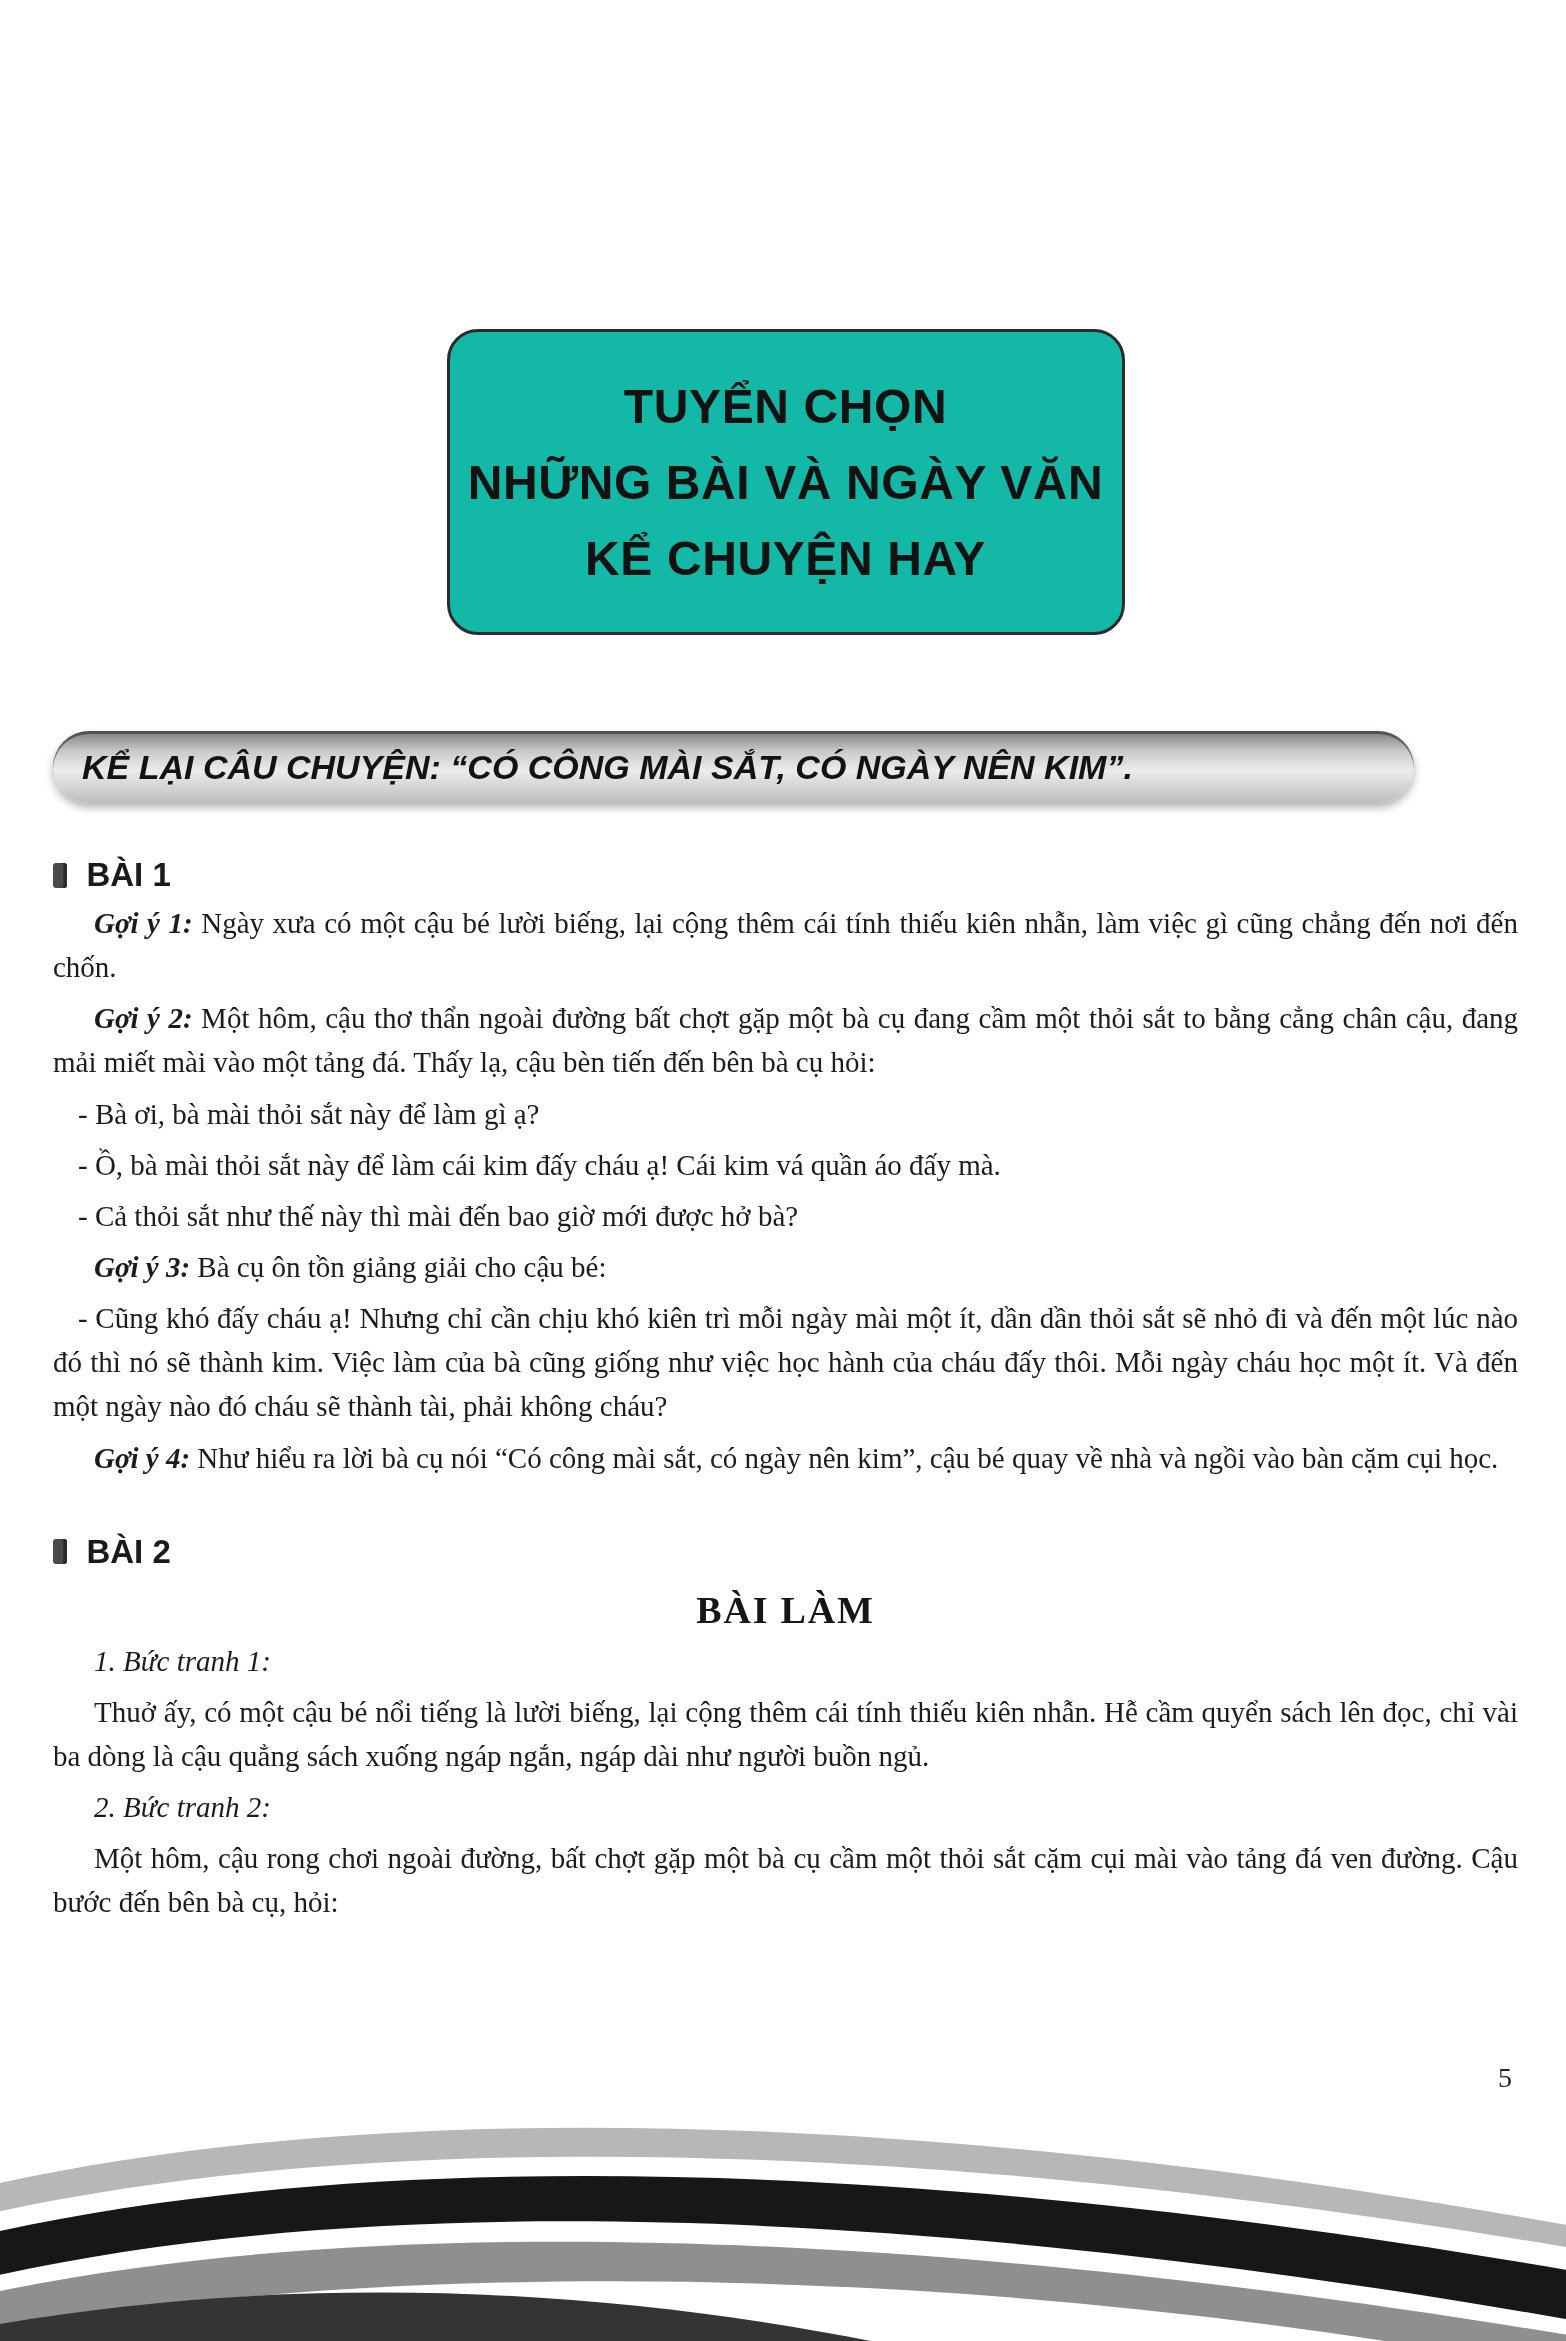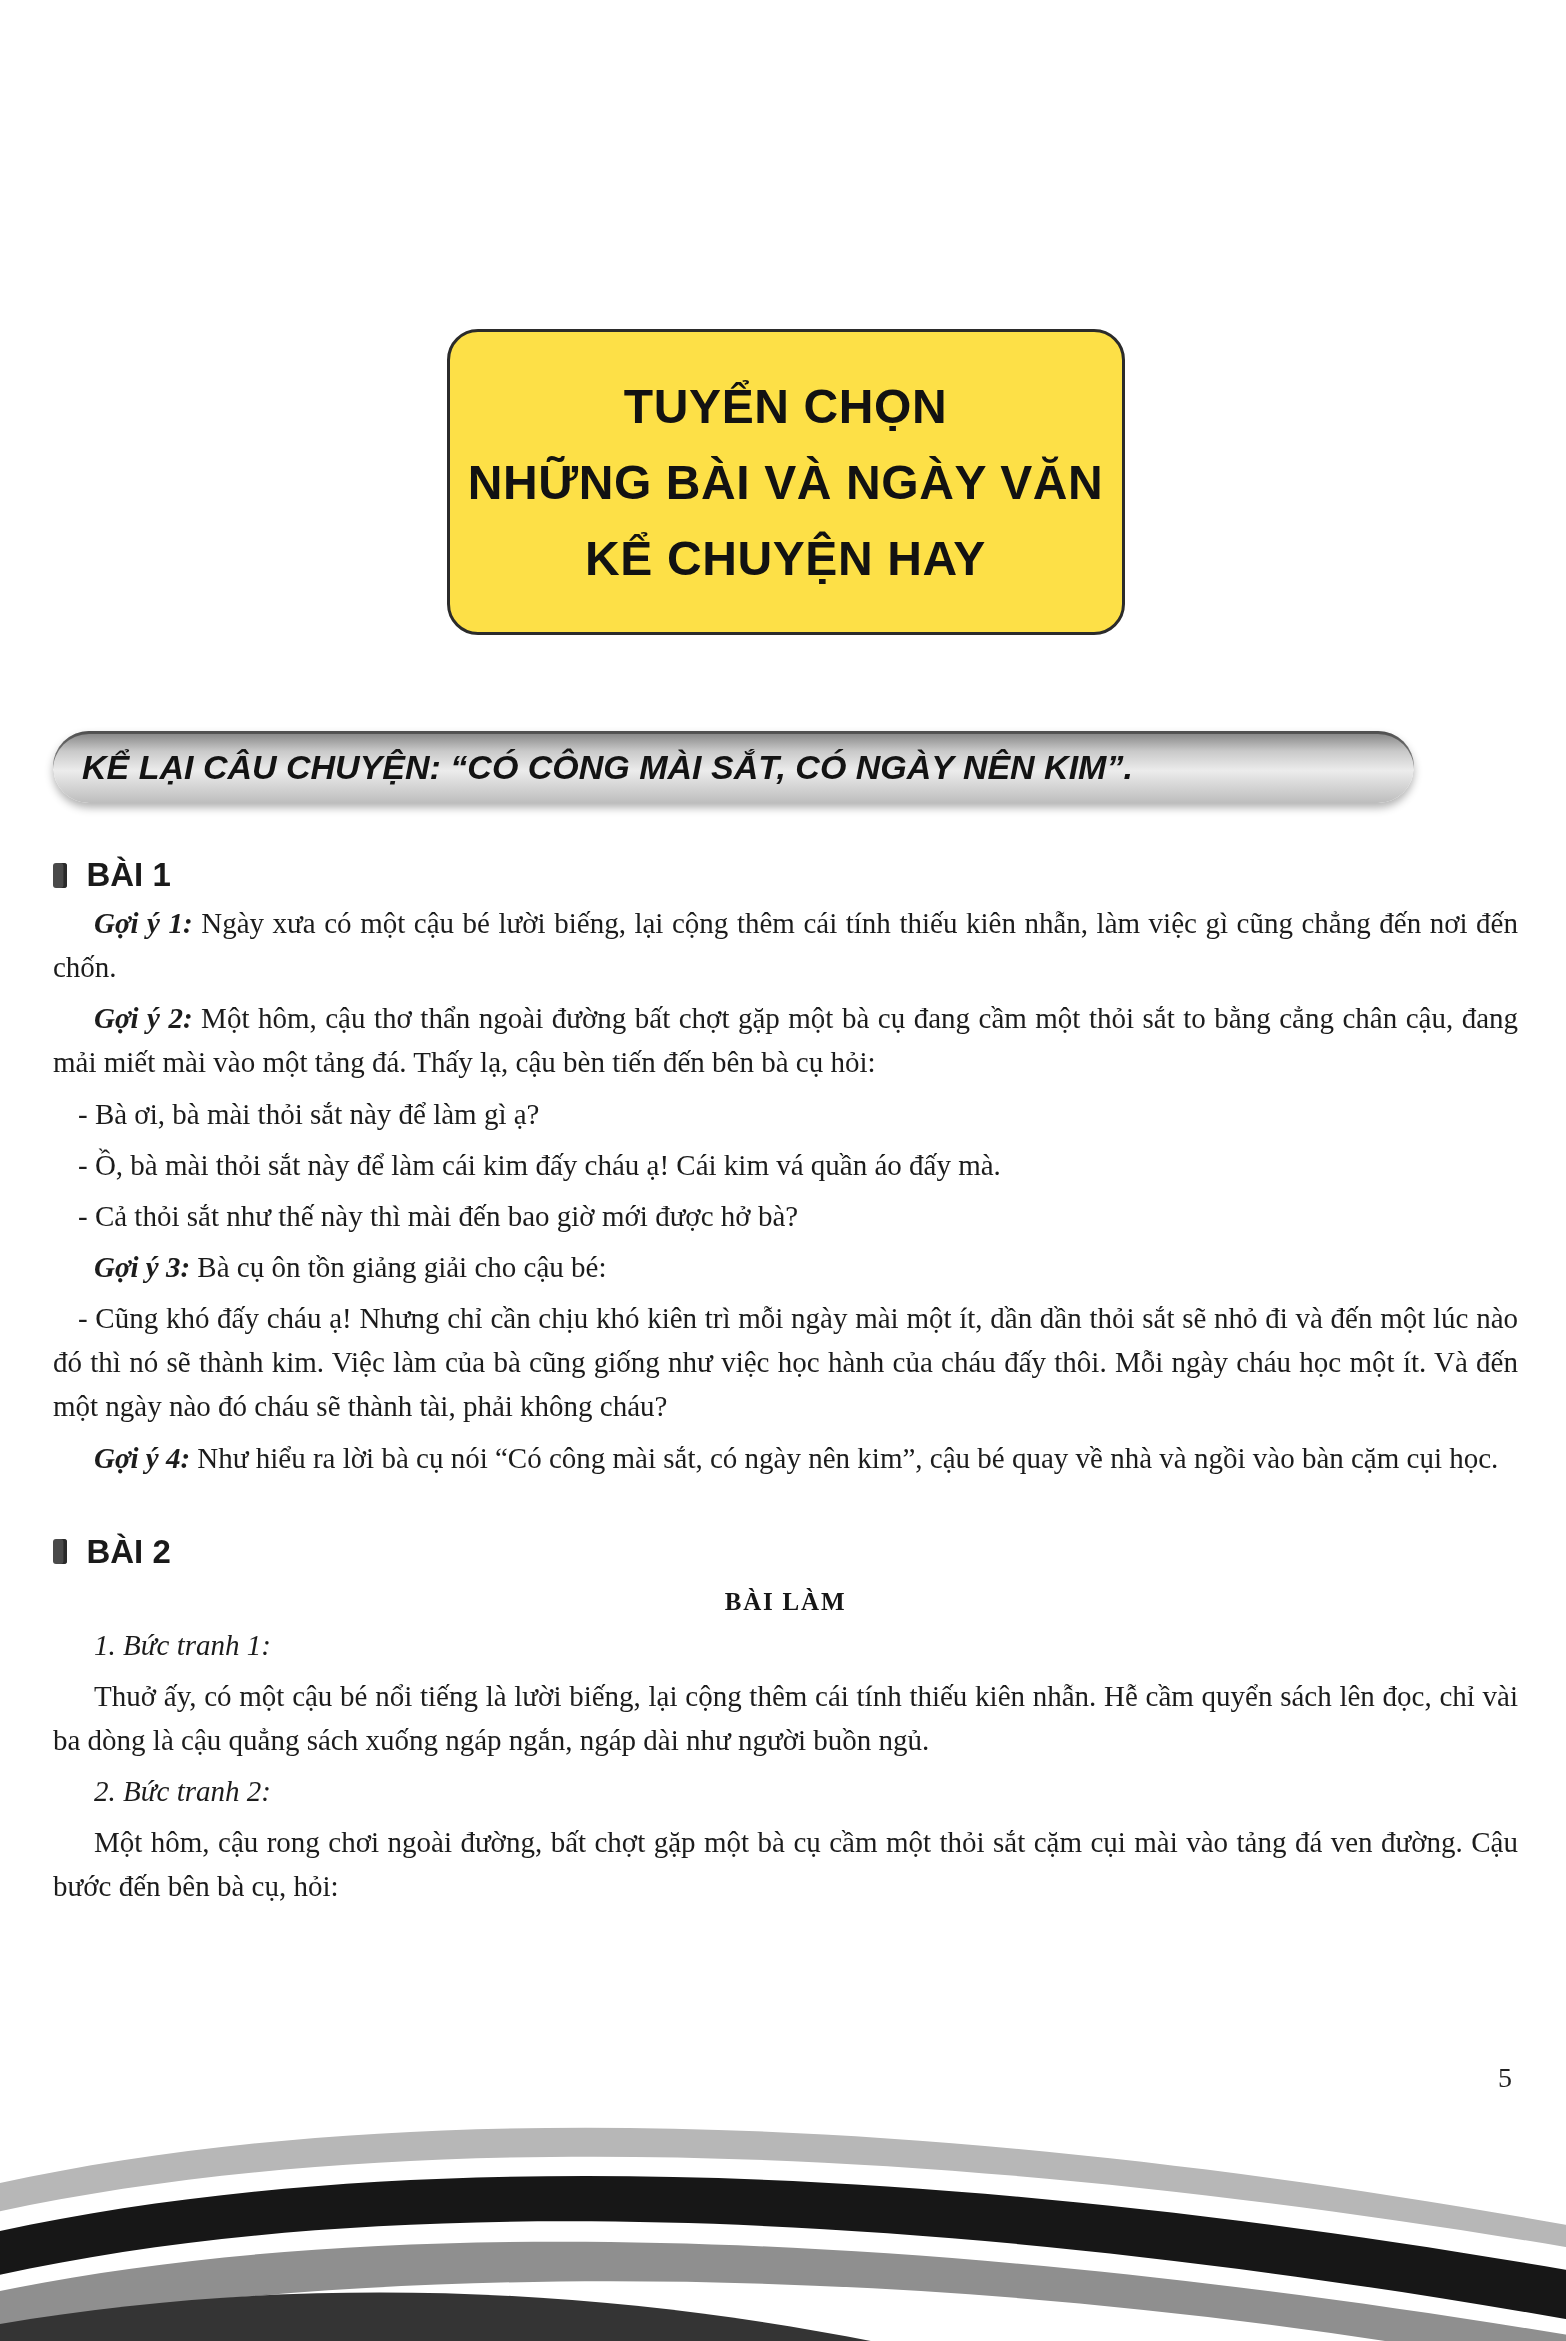--- a/index.html
+++ b/index.html
@@ -14,21 +14,21 @@
   .content { position:absolute; left:53px; right:49px; top:0; }
 
   
   .title-box {
     width:678px;
     margin:329px auto 0;
     border:3.6px solid #2b2b2b;
     border-radius:31px;
     padding:37px 14.4px 35px;
     text-align:center;
-    background:#fde047;
+    background:#14b8a6;
   }
   .title-line {
     font-family:"Liberation Sans", sans-serif;
     font-weight:bold;
     font-size:48px;
     line-height:76px;
     color:#121212;
     letter-spacing:0.6px;
   }
 
@@ -78,21 +78,21 @@
   }
   .para .lead { font-weight:bold; font-style:italic; }
   .para.dialog { text-indent:25px; }
   .para.item { text-indent:41px; }
   .para.item .lead { font-weight:normal; font-style:italic; }
 
   .centered-head {
     margin-top:17px;
     text-align:center;
     font-weight:bold;
-    font-size:25px;
+    font-size:38px;
     letter-spacing:1.8px;
     color:#161616;
   }
 
   .page-number {
     position:absolute;
     right:55px; top:2062px;
     font-size:28px;
     color:#222;
   }

